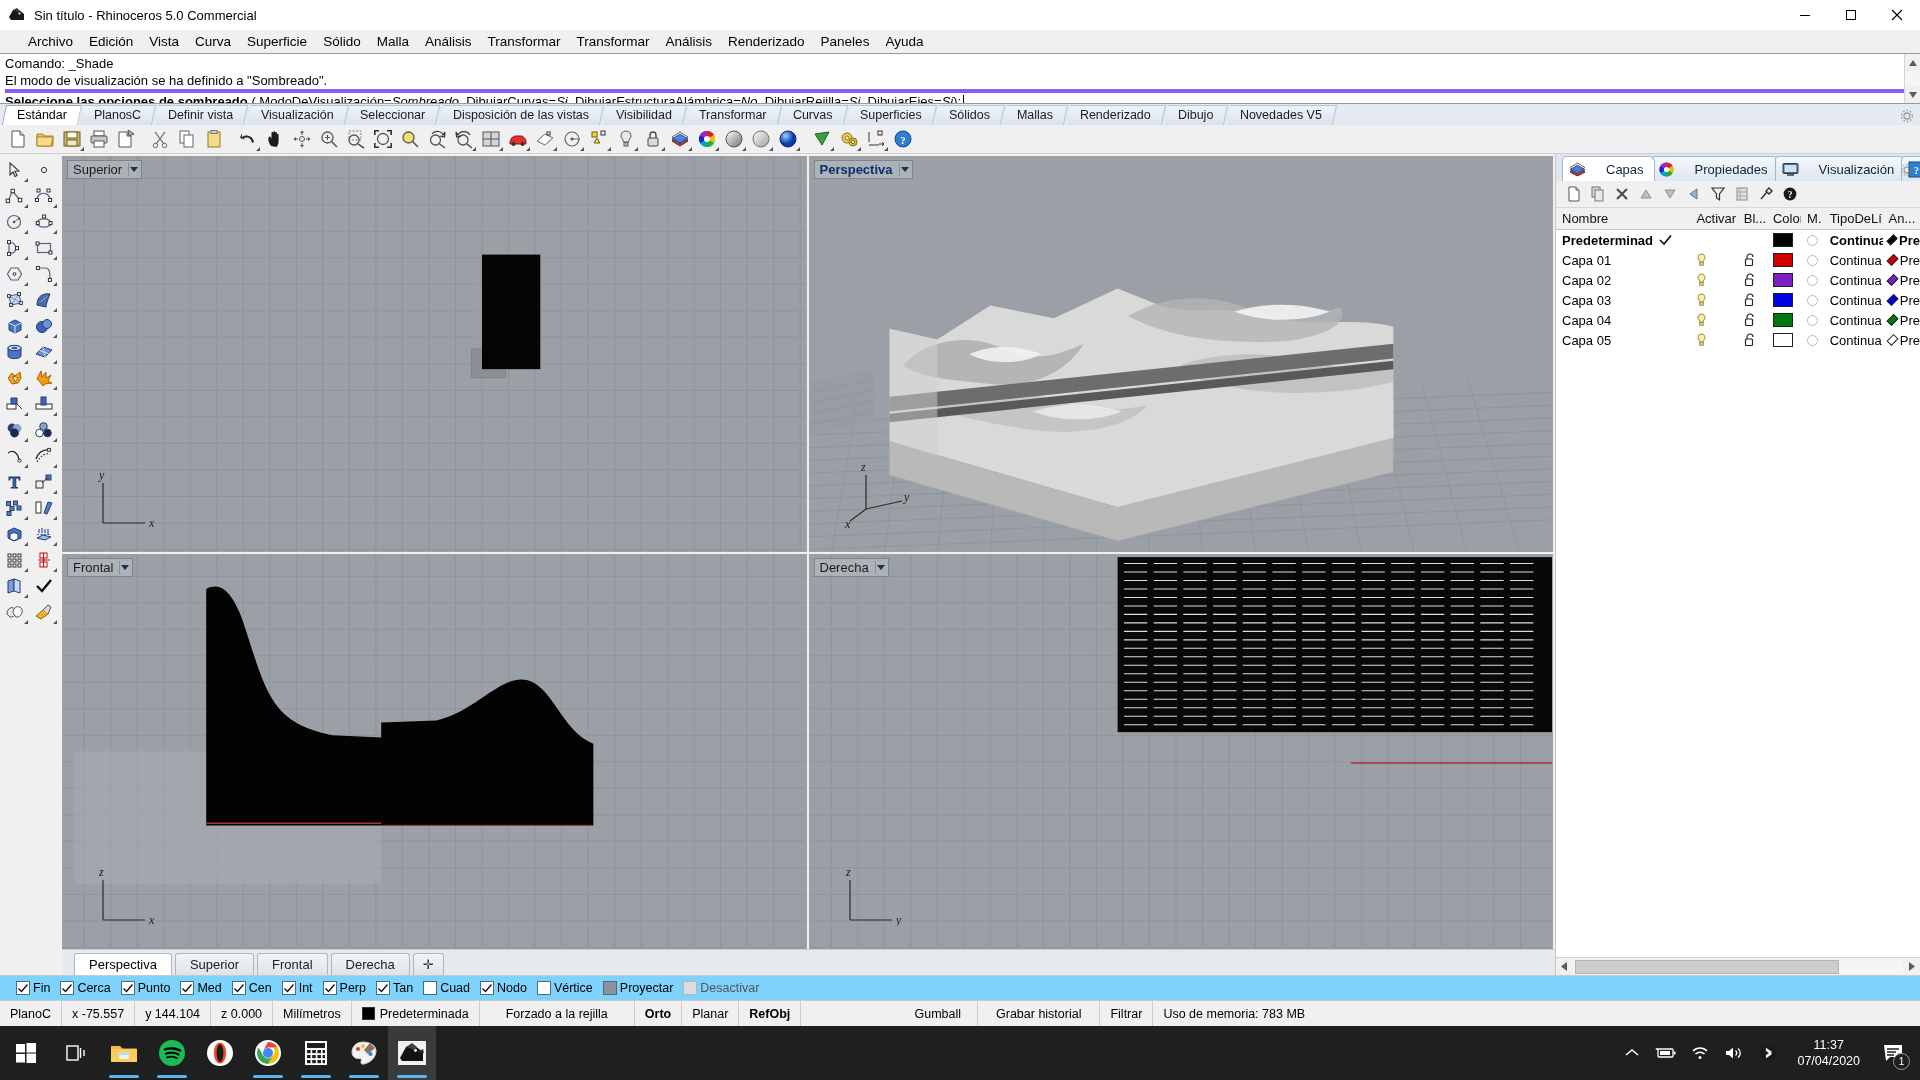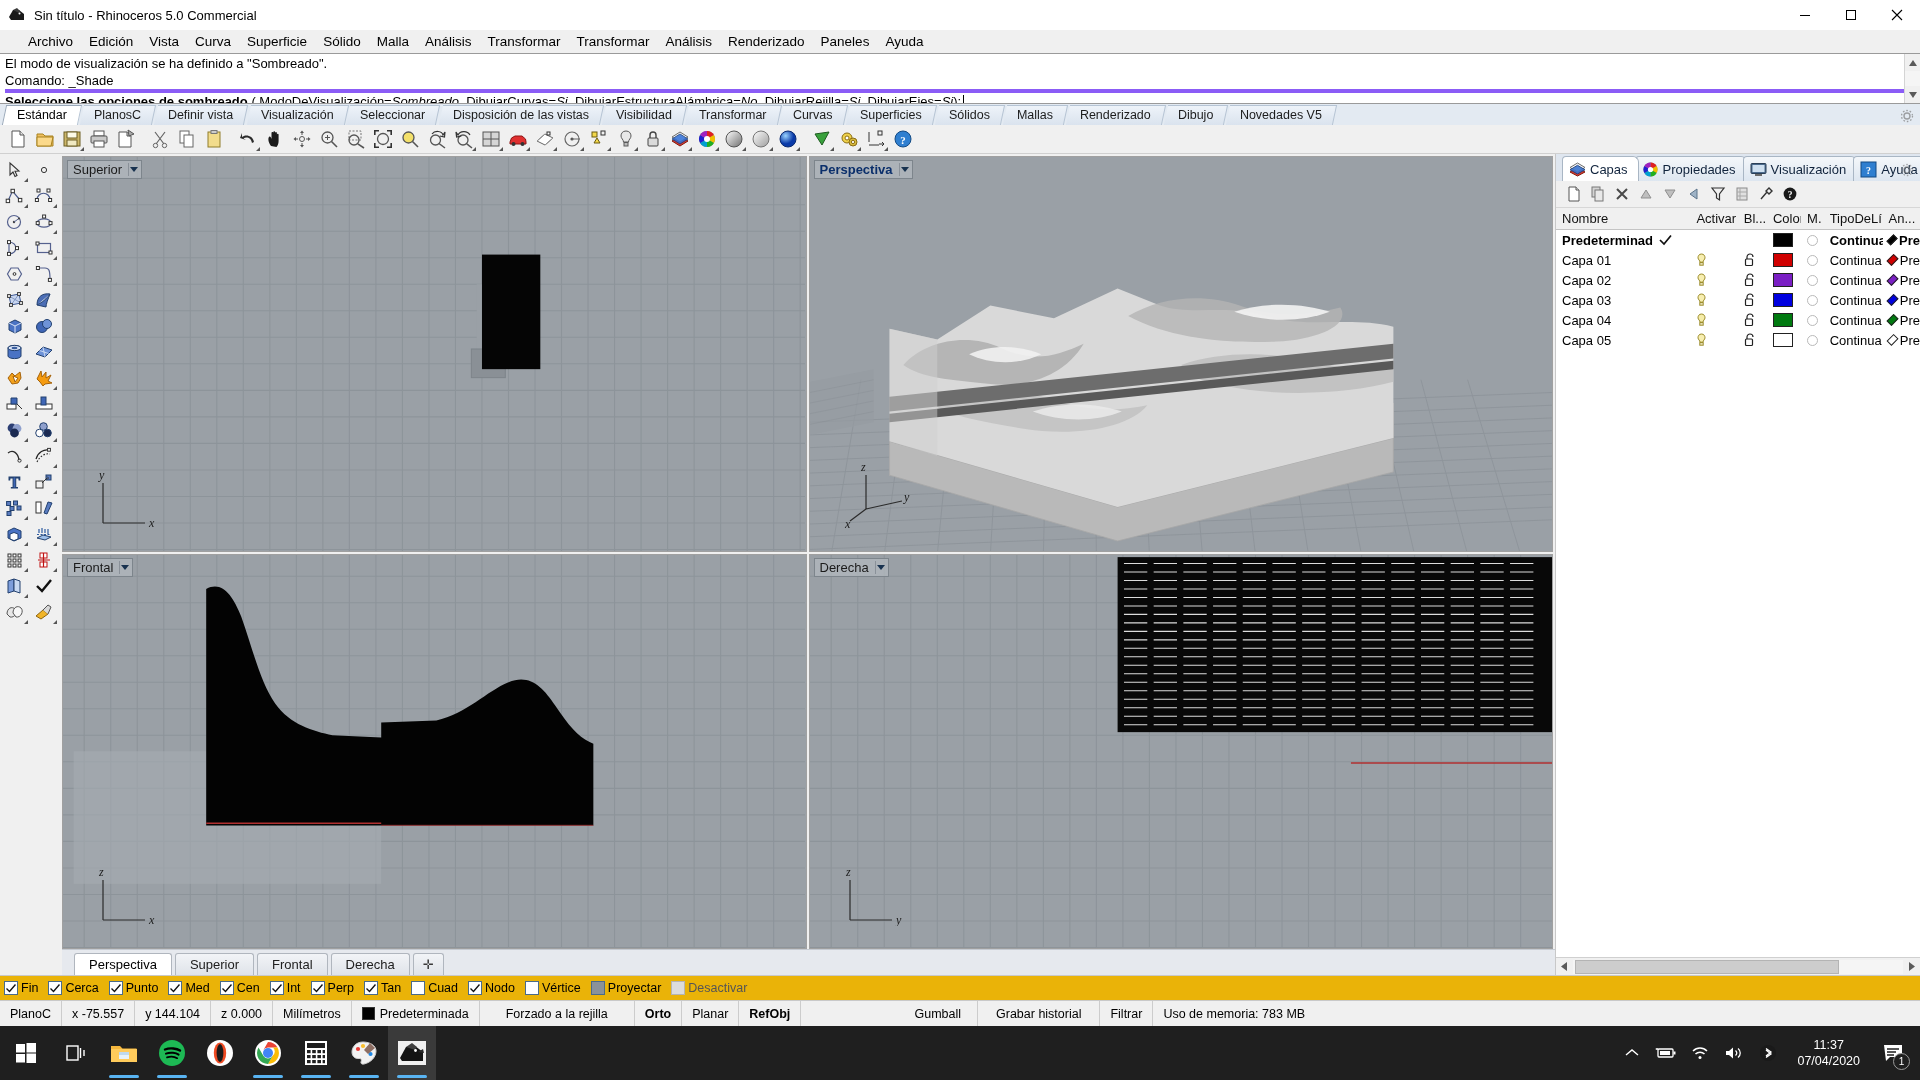--- a/index.html
+++ b/index.html
@@ -88,21 +88,21 @@
            border-radius:3px 3px 0 0; margin-right:3px; }
   .vptab.active { background:#ffffff; color:#000; }
   .vptab.plus { padding:0 9px; color:#3a3a3a; }
 
   
   .rightpanel { width:365px; flex:0 0 365px; background:#f0f0f0; display:flex; flex-direction:column;
                 border-left:1px solid #c8c8c8; min-height:0; }
   .rp-tabs { height:27px; flex:0 0 27px; background:#dfe6ef; display:flex; align-items:flex-end; padding-left:6px; position:relative; }
   .rptab { height:25px; display:flex; align-items:center; padding:0 10px 0 6px; font-size:13px;
            background:linear-gradient(#f4f7fa,#dde6f0); border:1px solid #a9b6c4; border-bottom:none;
-           margin-right:-4px; border-radius:4px 6px 0 0; color:#11243d; }
+           margin-right:-4px; border-radius:4px 6px 0 0; color:#11243d;gap:16px; }
   .rptab.active { background:#ffffff; z-index:3; }
   .rptab .ic { width:17px; height:17px; margin-right:4px; flex:0 0 17px; }
   .rp-gear { position:absolute; right:6px; bottom:4px; width:14px; height:14px; opacity:.6; }
   .rp-tool { height:27px; flex:0 0 27px; background:#f0f0f0; display:flex; align-items:center; padding-left:6px;
              border-bottom:1px solid #d7d7d7; }
   .rpt { width:24px; height:22px; display:flex; align-items:center; justify-content:center; }
   .rp-table { flex:1; background:#ffffff; overflow:hidden; position:relative; min-height:0; }
   .rp-head { display:flex; height:22px; align-items:center; background:#f0f0f0;
              border-bottom:1px solid #c4c4c4; font-size:13px; color:#111; }
   .rp-head .c { padding-left:6px; overflow:hidden; white-space:nowrap; }
@@ -116,21 +116,21 @@
   .padlock { width:12px; height:14px; }
   .ocirc { width:11px; height:11px; border:1px solid #b9b9b9; border-radius:50%; }
   .diamond { width:10px; height:10px; transform:rotate(45deg); border:1px solid #222; display:inline-block; margin-right:4px; }
   .rp-hscroll { height:18px; flex:0 0 18px; background:#f0f0f0; display:flex; align-items:center;
                 border-top:1px solid #d0d0d0; }
   .rp-hscroll .ar { width:17px; height:16px; display:flex; align-items:center; justify-content:center; }
   .rp-hscroll .trk { flex:1; height:14px; background:#f5f5f5; position:relative; }
   .rp-hscroll .thmb { position:absolute; left:2px; top:0; height:14px; width:80%; background:#cdcdcd; border:1px solid #b4b4b4; }
 
   
-  .osnap { height:25px; flex:0 0 25px; background:#eab308; display:flex; align-items:center; padding-left:4px;
+  .osnap { height:25px; flex:0 0 25px; background:#7dd3fc; display:flex; align-items:center; padding-left:16px;
            border-top:1px solid #c9c9c9; }
   .osn { display:flex; align-items:center; margin-right:10px; font-size:12.5px; color:#000; }
   .osn .box { width:14px; height:14px; border:1px solid #4a6b8a; background:#fff; margin-right:3px;
               display:flex; align-items:center; justify-content:center; }
   .osn .box.filled { background:#8a9299; }
   .osn .box.dis { background:#dcdcdc; border-color:#b4b4b4; }
   .osn .box svg { display:block; }
 
   
   .statusbar { height:26px; flex:0 0 26px; background:#f0f0f0; display:flex; align-items:stretch;
@@ -202,22 +202,22 @@
     <div class="menu-item">Transformar</div>
     <div class="menu-item">Transformar</div>
     <div class="menu-item">Análisis</div>
     <div class="menu-item">Renderizado</div>
     <div class="menu-item">Paneles</div>
     <div class="menu-item">Ayuda</div>
   </div>
 
   <div class="cmdarea">
     <div class="cmdlines">
+      <div class="cmdline hist">Comando: _Shade</div>
       <div class="cmdline hist">El modo de visualización se ha definido a "Sombreado".</div>
-      <div class="cmdline hist">Comando: _Shade</div>
       <div class="cmdline prompt">
         <b>Seleccione las opciones de sombreado</b><span> ( </span><span><u>M</u>odoDeVisualización=<i>Sombreado</i></span><span>&nbsp; </span><span><u>D</u>ibujarCurvas=<i>Si</i></span><span>&nbsp; </span><span><u>Di</u>bujarEstructuraAlámbrica=<i>No</i></span><span>&nbsp; </span><span><u>Dib</u>ujarRejilla=<i>Si</i></span><span>&nbsp; </span><span><u>Dibu</u>jarEjes=<i>Si</i></span><span>):</span><span class="caret"></span>
       </div>
     </div>
     <div class="cmdscroll">
       <div class="arrow">
         <svg width="8" height="6" viewBox="0 0 8 6">
             <path d="M4 0 L8 6 L0 6 Z" fill="#5a5a5a"></path>
           </svg>
       </div>

